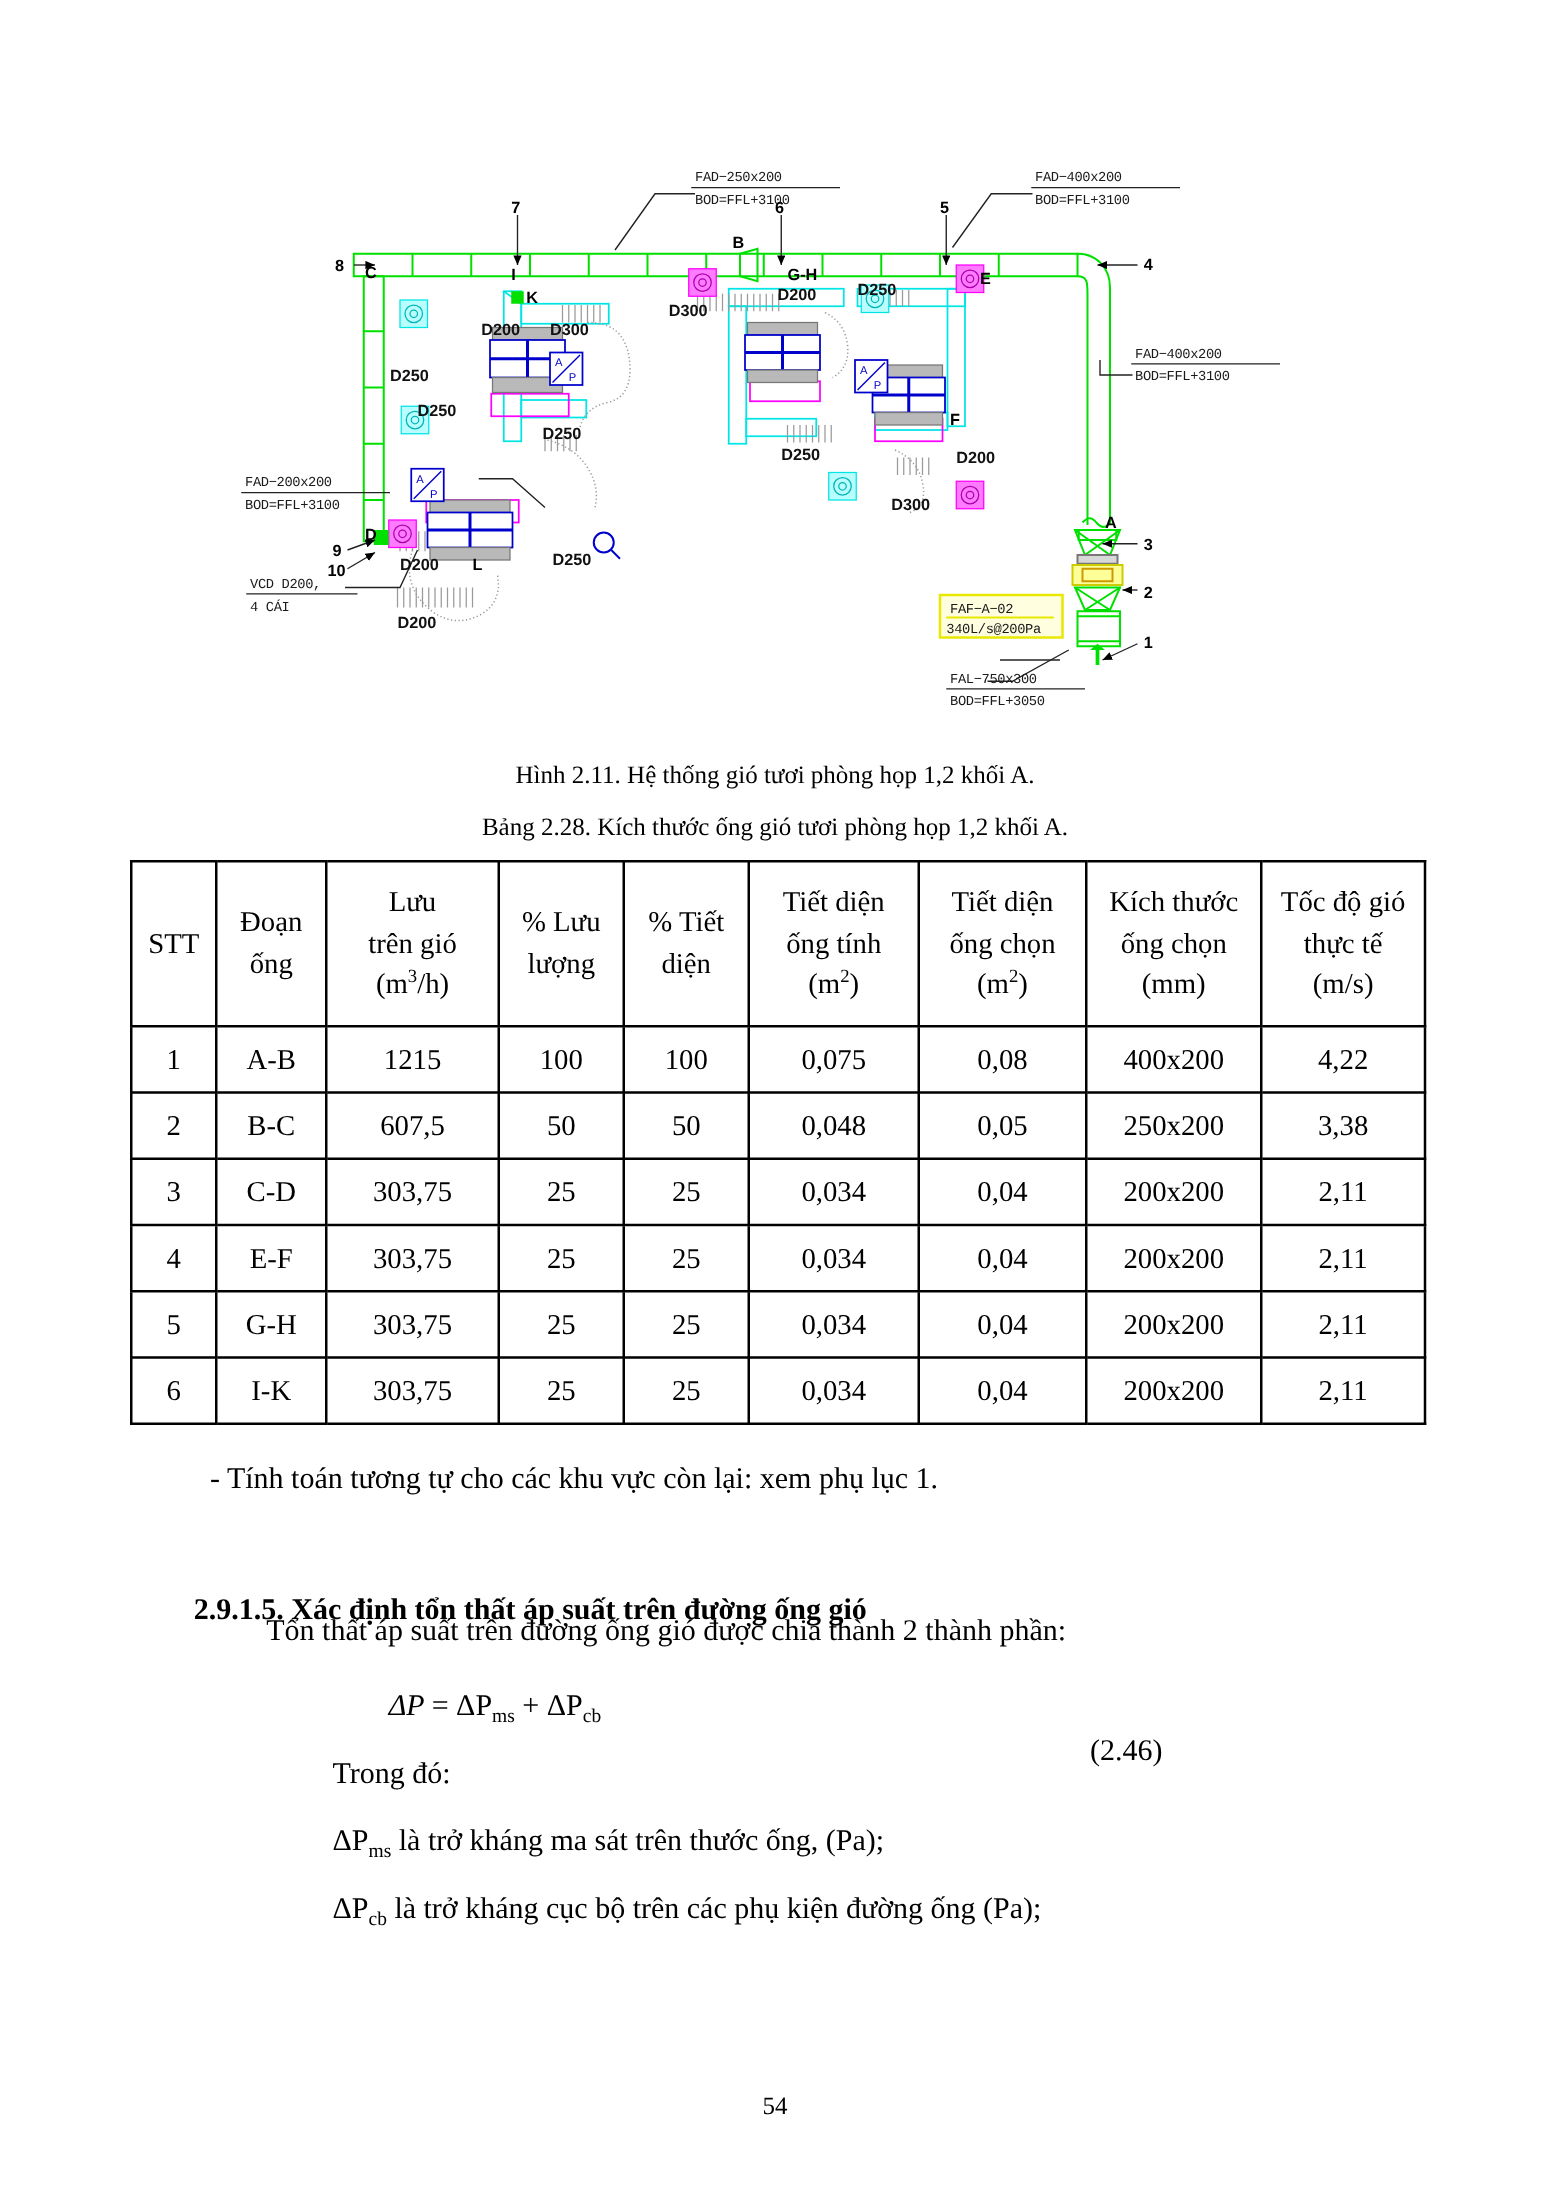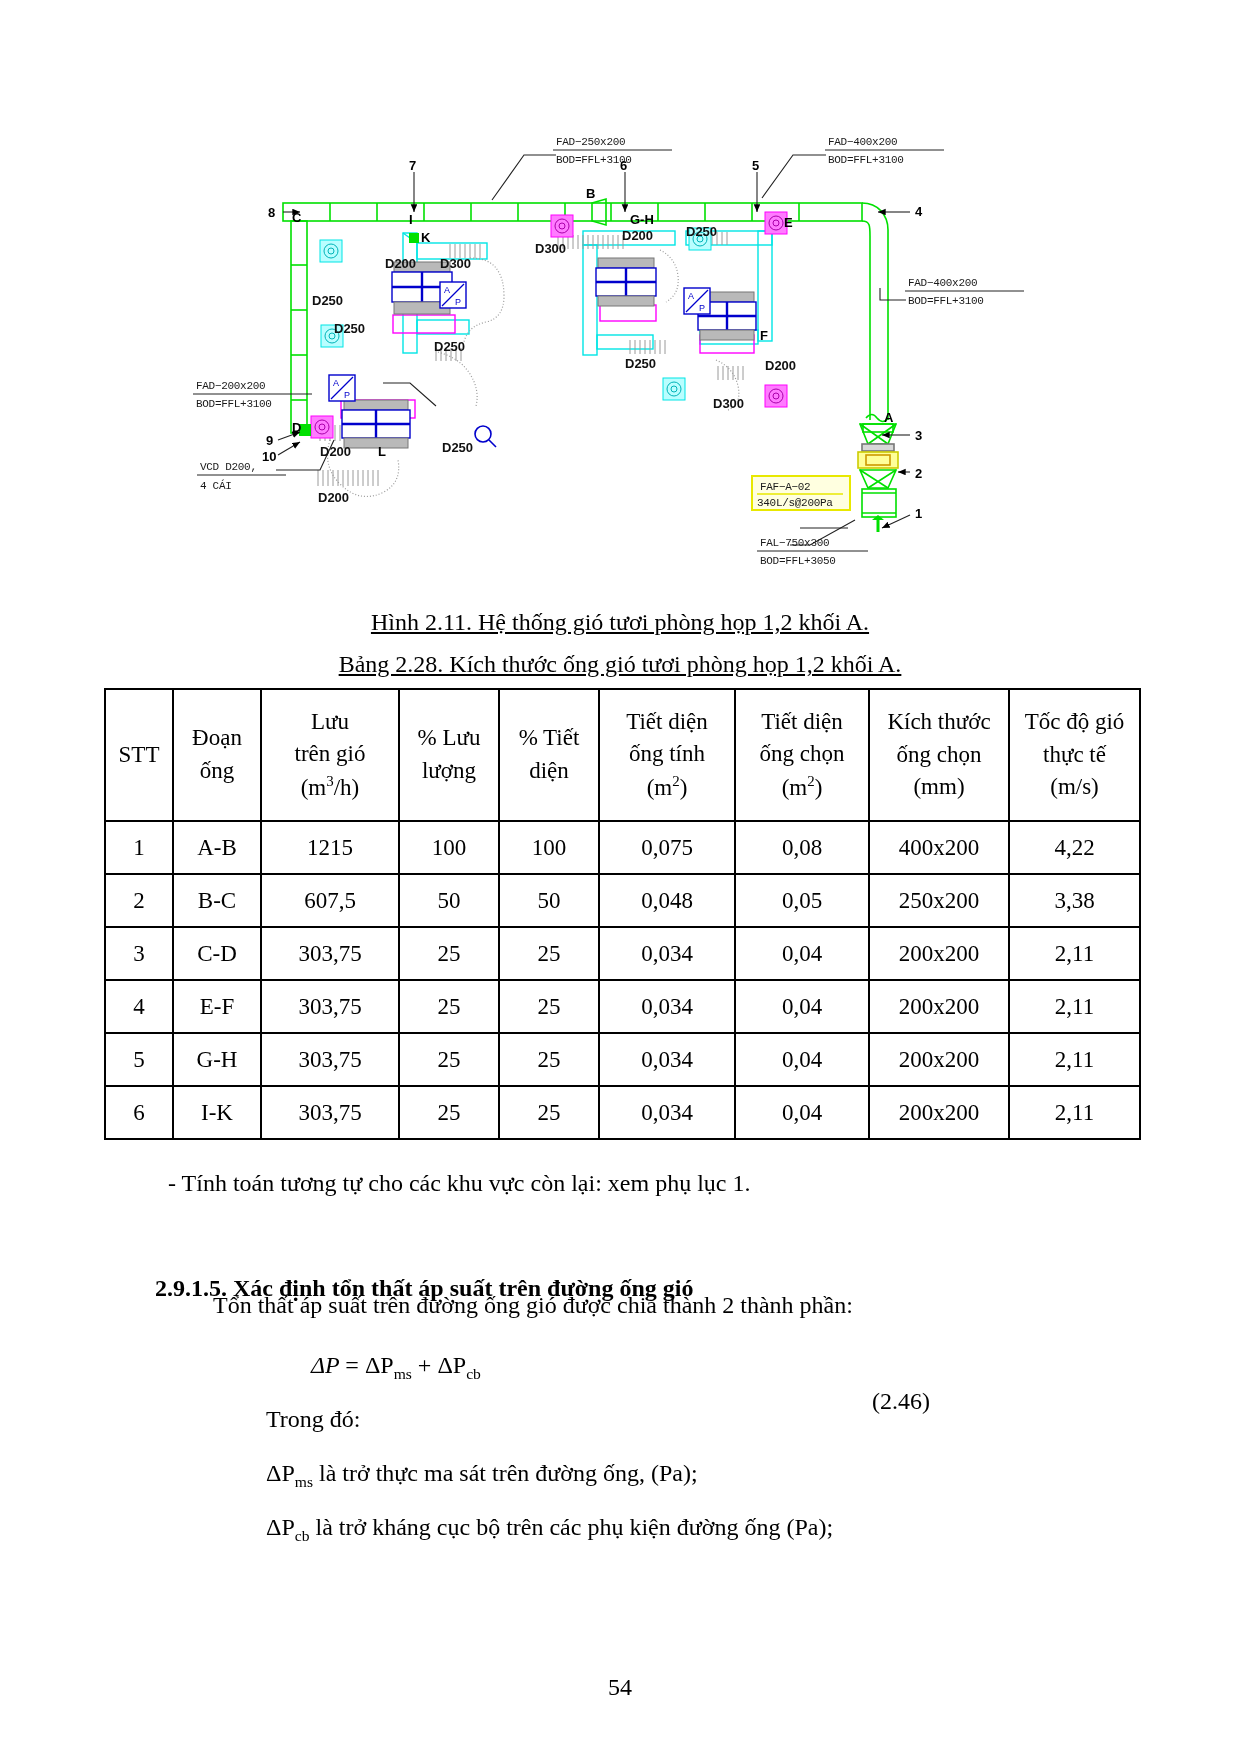--- a/index.html
+++ b/index.html
@@ -28,23 +28,22 @@
   .dimtxt { font-family: "Liberation Mono", monospace; font-size: 11px; fill:#1a1a1a; letter-spacing:-0.3px;}
   .lbl-d  { font-family: "Liberation Sans", sans-serif; font-size: 13px; fill:#111; font-weight:600;}
   .lbl-node { font-family: "Liberation Sans", sans-serif; font-size: 13px; font-weight:bold; fill:#000;}
   .lbl-num { font-family: "Liberation Sans", sans-serif; font-size: 13px; font-weight:bold; fill:#000;}
 
   
   .centerline {
     position: absolute;
     width: 100%;
     text-align: center;
-    font-size: 24px;
+    font-size: 20px;
     line-height: 1.2;
-    text-decoration: underline;
   }
   #fig-caption { top: 608px; }
   #tbl-caption { top: 650px; }
 
   
   #data-table {
     position: absolute;
     left: 104px;
     top: 688px;
     width: 1035px;
@@ -92,21 +91,21 @@
 
   .eqitalic { font-style: italic; }
   .eqnorm   { font-style: normal; }
 
   
   #page-number {
     position: absolute;
     width: 100%;
     text-align: center;
     top: 1674px;
-    font-size: 24px;
+    font-size: 20px;
   }
 </style>
 </head>
 <body>
 
 <div id="diagram-area">
 <svg id="duct-svg" width="1240" height="600" viewBox="0 0 1240 600" xmlns="http://www.w3.org/2000/svg">
   <defs>
     <marker id="arrh" markerWidth="8" markerHeight="8" refX="7" refY="3" orient="auto">
       <path d="M0,0 L7,3 L0,6 z" fill="#000"></path>
@@ -539,17 +538,17 @@
 
 <div class="para" id="p-tonthat">Tổn thất áp suất trên đường ống gió được chia thành 2 thành phần:</div>
 
 <div class="para" id="eq-line">
   <span id="eq-body">Δ<span class="eqitalic">P</span> <span class="eqnorm">=</span> <span class="eqnorm">ΔP<sub>ms</sub> + ΔP<sub>cb</sub></span></span>
   <span id="eq-num">(2.46)</span>
 </div>
 
 <div class="para" id="p-trongdo">Trong đó:</div>
 
-<div class="para" id="p-dpms">ΔP<sub>ms</sub> <span>là trở thực ma sát trên đường ống, (Pa);</span></div>
+<div class="para" id="p-dpms">ΔP<sub>ms</sub> <span>là trở kháng ma sát trên thước ống, (Pa);</span></div>
 
 <div class="para" id="p-dpcb">ΔP<sub>cb</sub> <span>là trở kháng cục bộ trên các phụ kiện đường ống (Pa);</span></div>
 
 <div id="page-number">54</div>
 
 </body></html>

